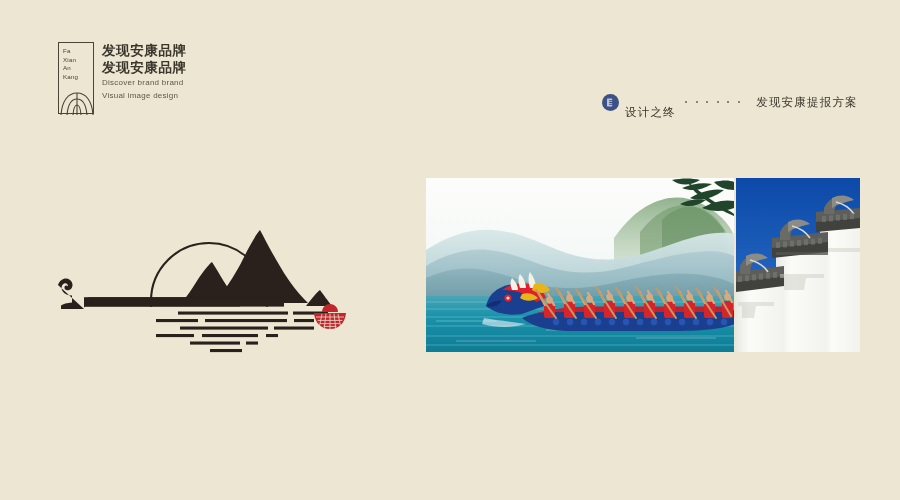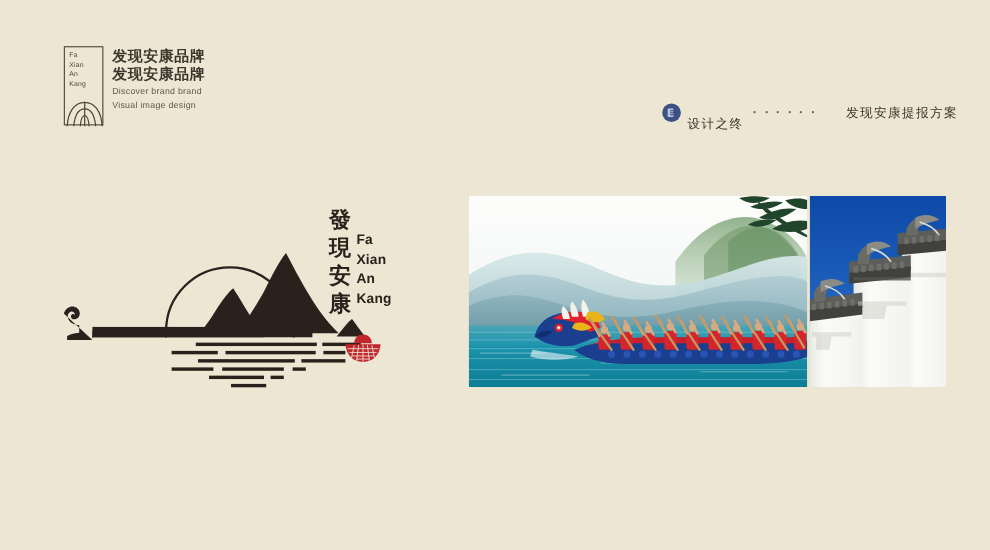--- a/index.html
+++ b/index.html
@@ -49,21 +49,21 @@
   .topnav .badge svg{display:block;}
   .topnav .nv-label{
     font-size:11.5px;color:#3b362c;margin-left:6px;letter-spacing:1.2px;margin-top:20px;
   }
   .topnav .dots{display:flex;align-items:center;margin:0 5px;}
   .topnav .dots i{
     width:2.2px;height:2.2px;background:#6b6557;border-radius:50%;
     display:block;margin:0 4.2px;
   }
   .topnav .nv-right{
-    font-size:11.5px;color:#3b362c;letter-spacing:1.2px;margin-left:20px;
+    font-size:11.5px;color:#3b362c;letter-spacing:1.2px;margin-left:7px;
   }
 
   
   .logo-art{position:absolute;left:50px;top:178px;width:340px;height:180px;}
   .logo-art svg{display:block;}
 
   .logo-word{position:absolute;left:296px;top:188px;width:92px;height:105px;}
   .logo-word .cn{
     position:absolute;left:0;top:0;width:26px;
     font-family:"Liberation Serif", serif;
@@ -186,29 +186,20 @@
           <path d="M10 10 L7 24"></path>
             <path d="M18 9.5 L18 25"></path>
             <path d="M26 10 L29 24"></path>
           <path d="M14 9.6 L12.2 24.6"></path>
             <path d="M22 9.6 L23.8 24.6"></path>
         </g>
       </g>
     </svg>
   </div>
 
-  <div class="logo-word">
-    <div class="cn">發現安康</div>
-    <div class="py">
-      <div>Fa</div>
-      <div>Xian</div>
-      <div>An</div>
-      <div>Kang</div>
-    </div>
-  </div>
 
   <div class="photos">
 
     <div class="photo photo-boat">
       <svg width="308" height="174" viewBox="0 0 308 174" preserveAspectRatio="none">
         <defs>
           <linearGradient id="skyG" x1="0" y1="0" x2="0" y2="1">
             <stop offset="0" stop-color="#fdfdfb"></stop>
             <stop offset="0.55" stop-color="#f2f7f6"></stop>
             <stop offset="1" stop-color="#dfeceb"></stop>

